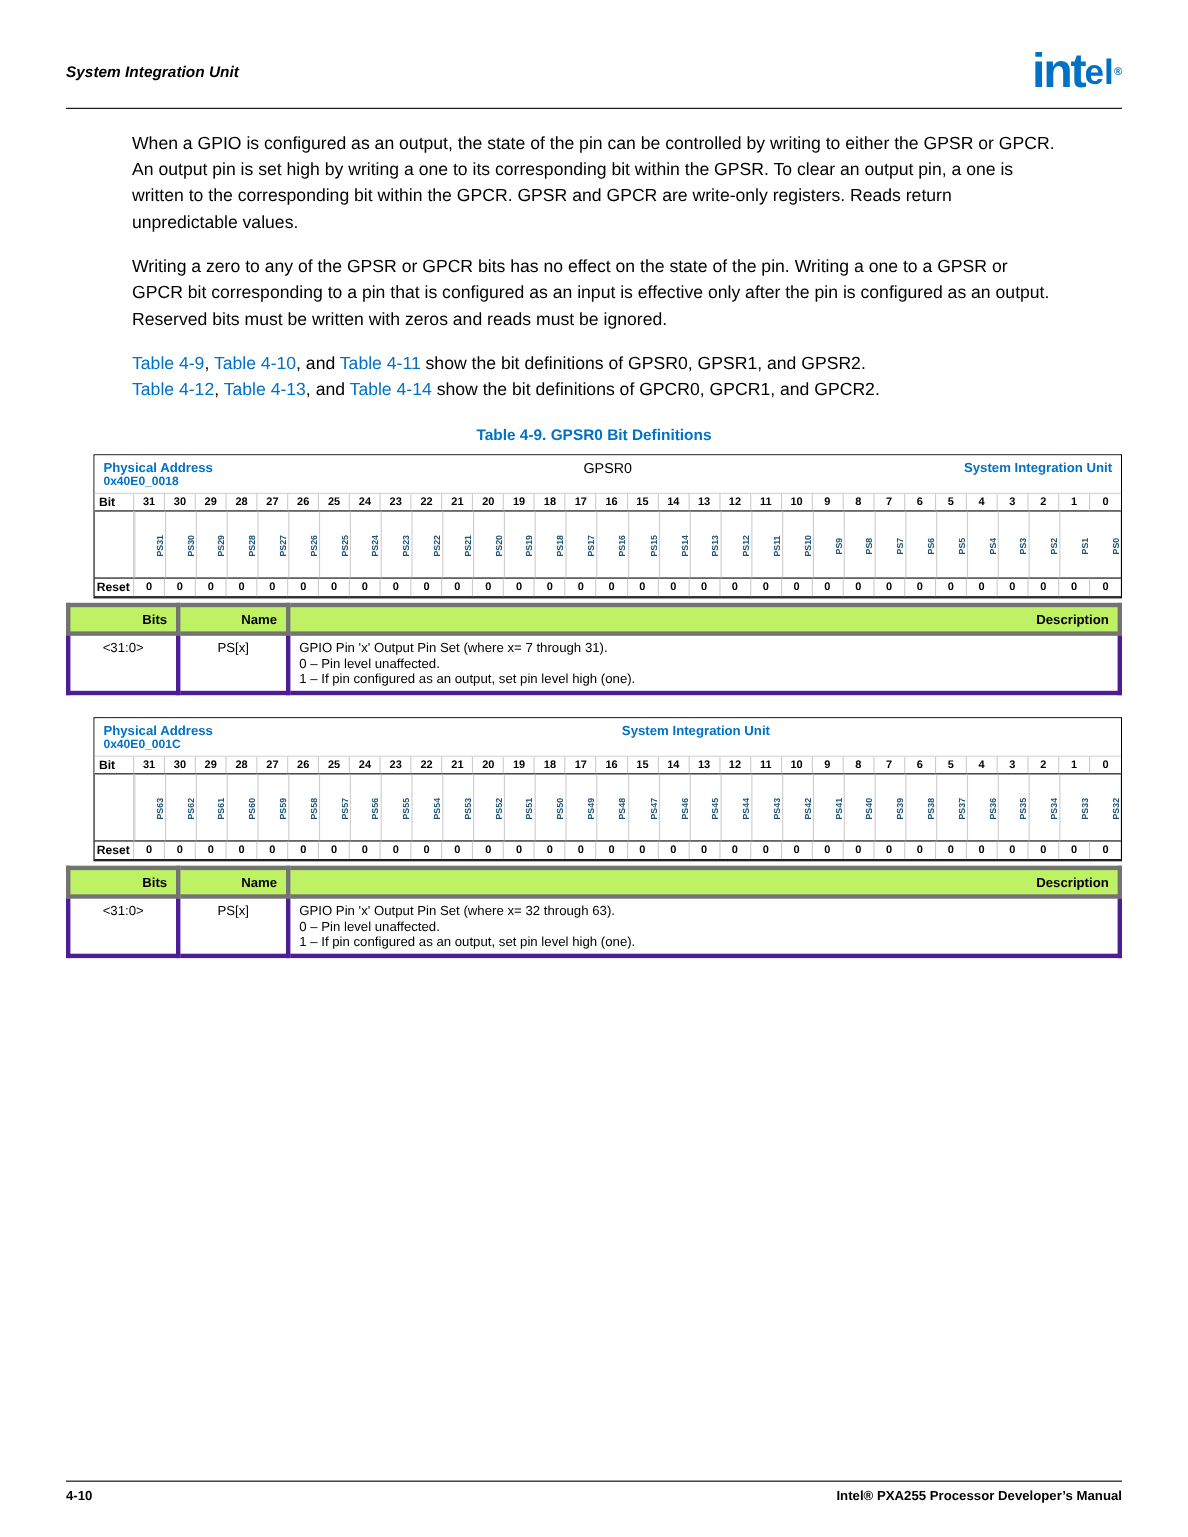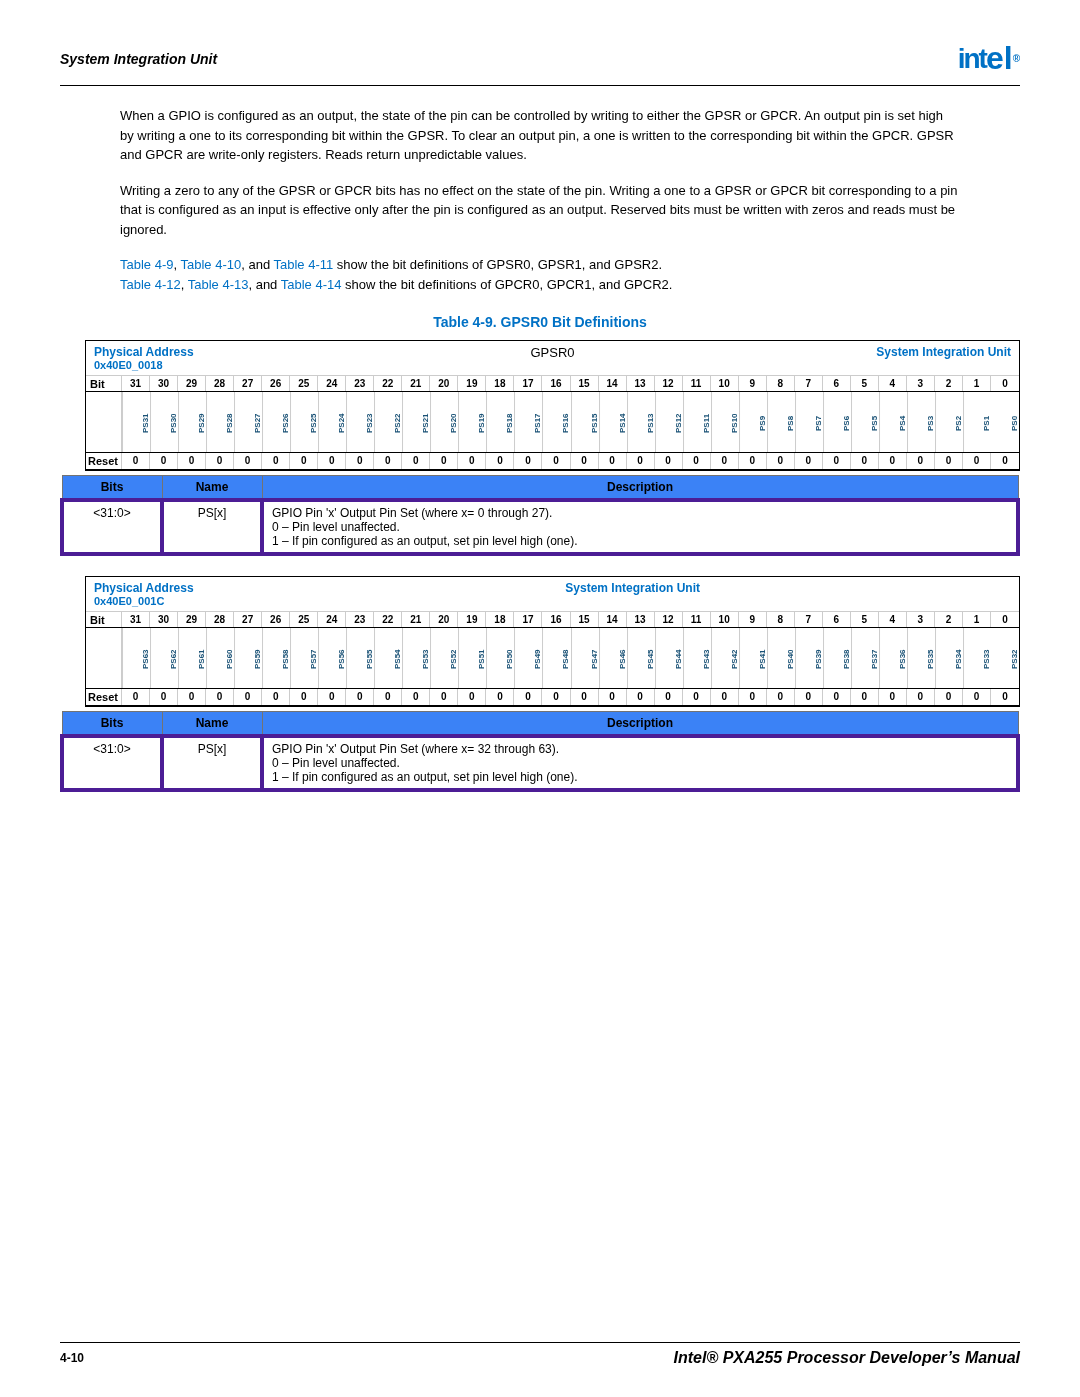--- a/index.html
+++ b/index.html
@@ -24,21 +24,21 @@
       margin-bottom: 20px;
     }
     .header-title {
       font-style: italic;
       font-weight: bold;
       font-size: 14px;
       color: #000;
     }
     .body-text {
       margin: 0 60px 16px 60px;
-      font-size: 13px;
+      font-size: 16px;
       line-height: 1.5;
       color: #000;
     }
     .link-text {
       color: #0071c5;
       text-decoration: none;
     }
     .table-section {
       margin: 20px 0;
     }
@@ -173,26 +173,26 @@
     .reset-val:last-child { border-right: none; }
 
     
     .desc-table {
       width: 100%;
       border-collapse: collapse;
       margin-top: 4px;
       border: 1px solid #000;
     }
     .desc-table th {
-      background: #3b82f6;
-      border: 1px solid #737373;
+      background: #bef264;
+      border: 4px solid #737373;
       padding: 4px 8px;
       font-size: 12px;
       color: #000;
-      text-align: center;
+      text-align: right;
     }
     .desc-table td {
       border: 4px solid #4c1d95;
       padding: 4px 8px;
       font-size: 12px;
       vertical-align: top;
     }
     .desc-table td.bits-col {
       text-align: center;
       width: 100px;
@@ -211,35 +211,34 @@
       align-items: center;
       border-top: 1px solid #000;
       padding-top: 6px;
     }
     .footer-left {
       font-size: 12px;
       font-weight: bold;
       color: #000;
     }
     .footer-right {
-      font-size: 16px;
-      font-style: italic;
+      font-size: 12px;
       font-weight: bold;
       color: #000;
     }
   </style>
 </head>
 <body>
 
 <div class="page">
 
   <div class="header">
     <span class="header-title">System Integration Unit</span>
     <div style="display:flex;align-items:center;">
-      <span style="font-size:28px;font-weight:900;color:#0071c5;font-family:Arial,sans-serif;letter-spacing:-2px;">int</span>
+      <span style="font-size:44px;font-weight:900;color:#0071c5;font-family:Arial,sans-serif;letter-spacing:-2px;">int</span>
         <span style="font-size:32px;font-weight:900;color:#0071c5;">e</span>
         <span style="font-size:32px;font-weight:900;color:#0071c5;font-family:Arial,sans-serif;">l</span>
         <span style="font-size:10px;vertical-align:super;color:#0071c5;font-weight:bold;">®</span>
     </div>
   </div>
 
   <p class="body-text">When a GPIO is configured as an output, the state of the pin can be controlled by writing to either the GPSR or GPCR. An output pin is set high by writing a one to its corresponding bit within the GPSR. To clear an output pin, a one is written to the corresponding bit within the GPCR. GPSR and GPCR are write-only registers. Reads return unpredictable values.</p>
   <p class="body-text">Writing a zero to any of the GPSR or GPCR bits has no effect on the state of the pin. Writing a one to a GPSR or GPCR bit corresponding to a pin that is configured as an input is effective only after the pin is configured as an output. Reserved bits must be written with zeros and reads must be ignored.</p>
 
   <p class="body-text">
@@ -386,21 +385,21 @@
           <th>Bits</th>
           <th>Name</th>
           <th>Description</th>
         </tr>
       </thead>
       <tbody>
         <tr>
           <td class="bits-col">&lt;31:0&gt;</td>
           <td class="name-col">PS[x]</td>
           <td>
-            <div>GPIO Pin 'x' Output Pin Set (where x= 0 through 27).</div>
+            <div>GPIO Pin 'x' Output Pin Set (where x= 7 through 31).</div>
             <div>0 – Pin level unaffected.</div>
             <div>1 – If pin configured as an output, set pin level high (one).</div>
           </td>
         </tr>
       </tbody>
     </table>
   </div>
 
   <div class="table-section">
 

